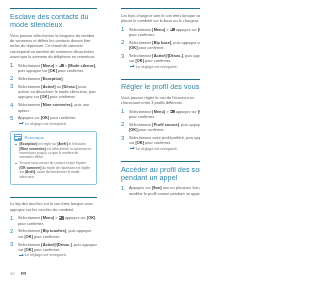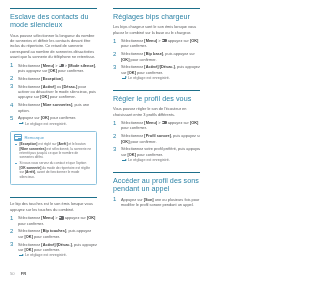--- a/index.html
+++ b/index.html
@@ -17,21 +17,21 @@
   }
   .page {
     width: 200px;
     height: 283px;
     position: relative;
     box-sizing: border-box;
     padding: 0;
   }
   .columns {
     display: flex;
-    gap: 16px;
+    gap: 24px;
     padding: 8px 6px 0 10px;
     box-sizing: border-box;
   }
   .col {
     width: 87px;
     flex: 0 0 87px;
   }
   .col.right {
     width: 90px;
     flex: 0 0 90px;
@@ -288,21 +288,20 @@
         <li>
           <span>Sélectionnez </span><span class="b">[Activé]</span><span>/</span><span class="b">[Désac.]</span><span>, puis appuyez sur </span><span class="b">[OK]</span><span> pour confirmer.</span>
           <span class="result">Le réglage est enregistré.</span>
         </li>
       </ol>
     </div>
 
     <div class="col right">
 
       <div class="rule thick"></div>
-      <h2 class="heading">Réglages bips chargeur</h2>
       <p class="intro">Les bips chargeur sont le son émis lorsque vous placez le combiné sur la base ou le chargeur.</p>
 
       <ol class="steps">
         <li>
           <span>Sélectionnez </span><span class="b">[Menu]</span><span> &gt; </span><span class="glyph"></span><span> appuyez sur </span><span class="b">[OK]</span><span> pour confirmer.</span>
         </li>
         <li>
           <span>Sélectionnez </span><span class="b">[Bip base]</span><span>, puis appuyez sur </span><span class="b">[OK]</span><span> pour confirmer.</span>
         </li>
         <li>

